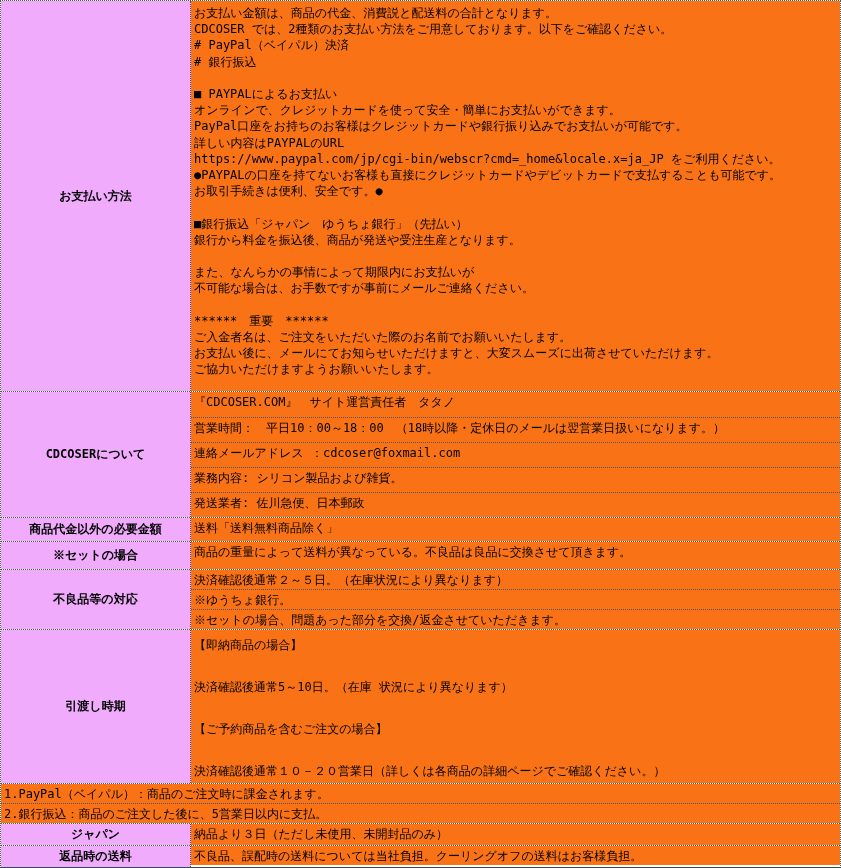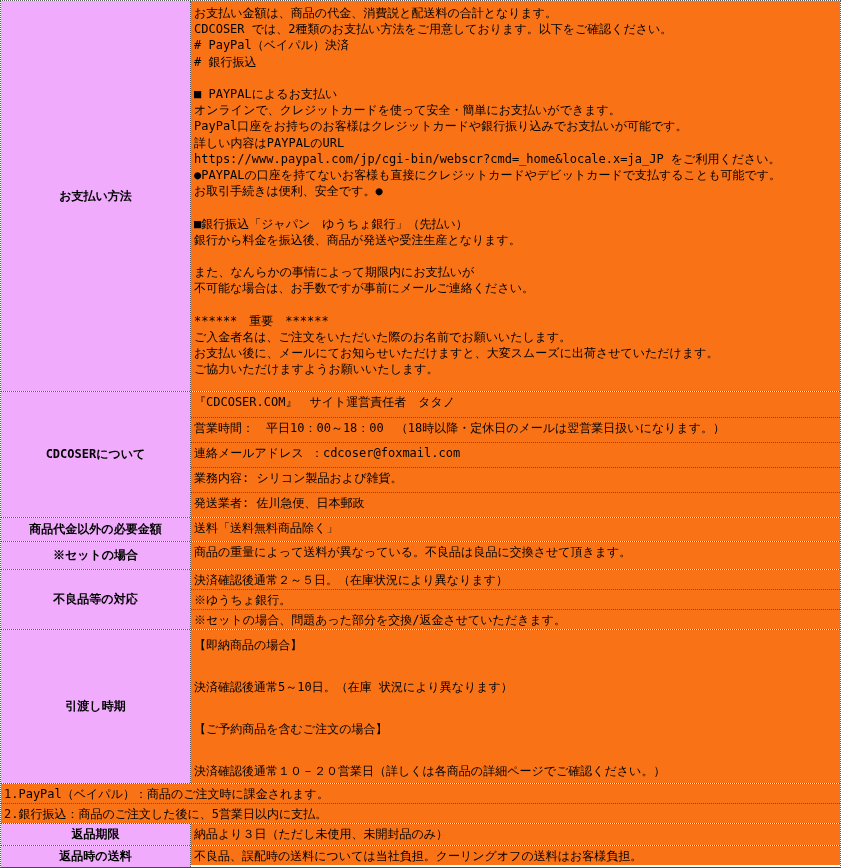--- a/index.html
+++ b/index.html
@@ -135,21 +135,21 @@
   </div>
 
   <div class="row">
     <div class="content">
       <div class="cell h19">1.PayPal（ベイパル）：商品のご注文時に課金されます。</div>
       <div class="cell h19">2.銀行振込：商品のご注文した後に、5営業日以内に支払。</div>
     </div>
   </div>
 
   <div class="row">
-    <div class="label">返品期限</div>
+    <div class="label">ジャパン</div>
     <div class="content">
       <div class="cell h21">納品より３日（ただし未使用、未開封品のみ）</div>
     </div>
   </div>
 
   <div class="row">
     <div class="label">返品時の送料</div>
     <div class="content">
       <div class="cell h19">不良品、誤配時の送料については当社負担。クーリングオフの送料はお客様負担。</div>
     </div>

